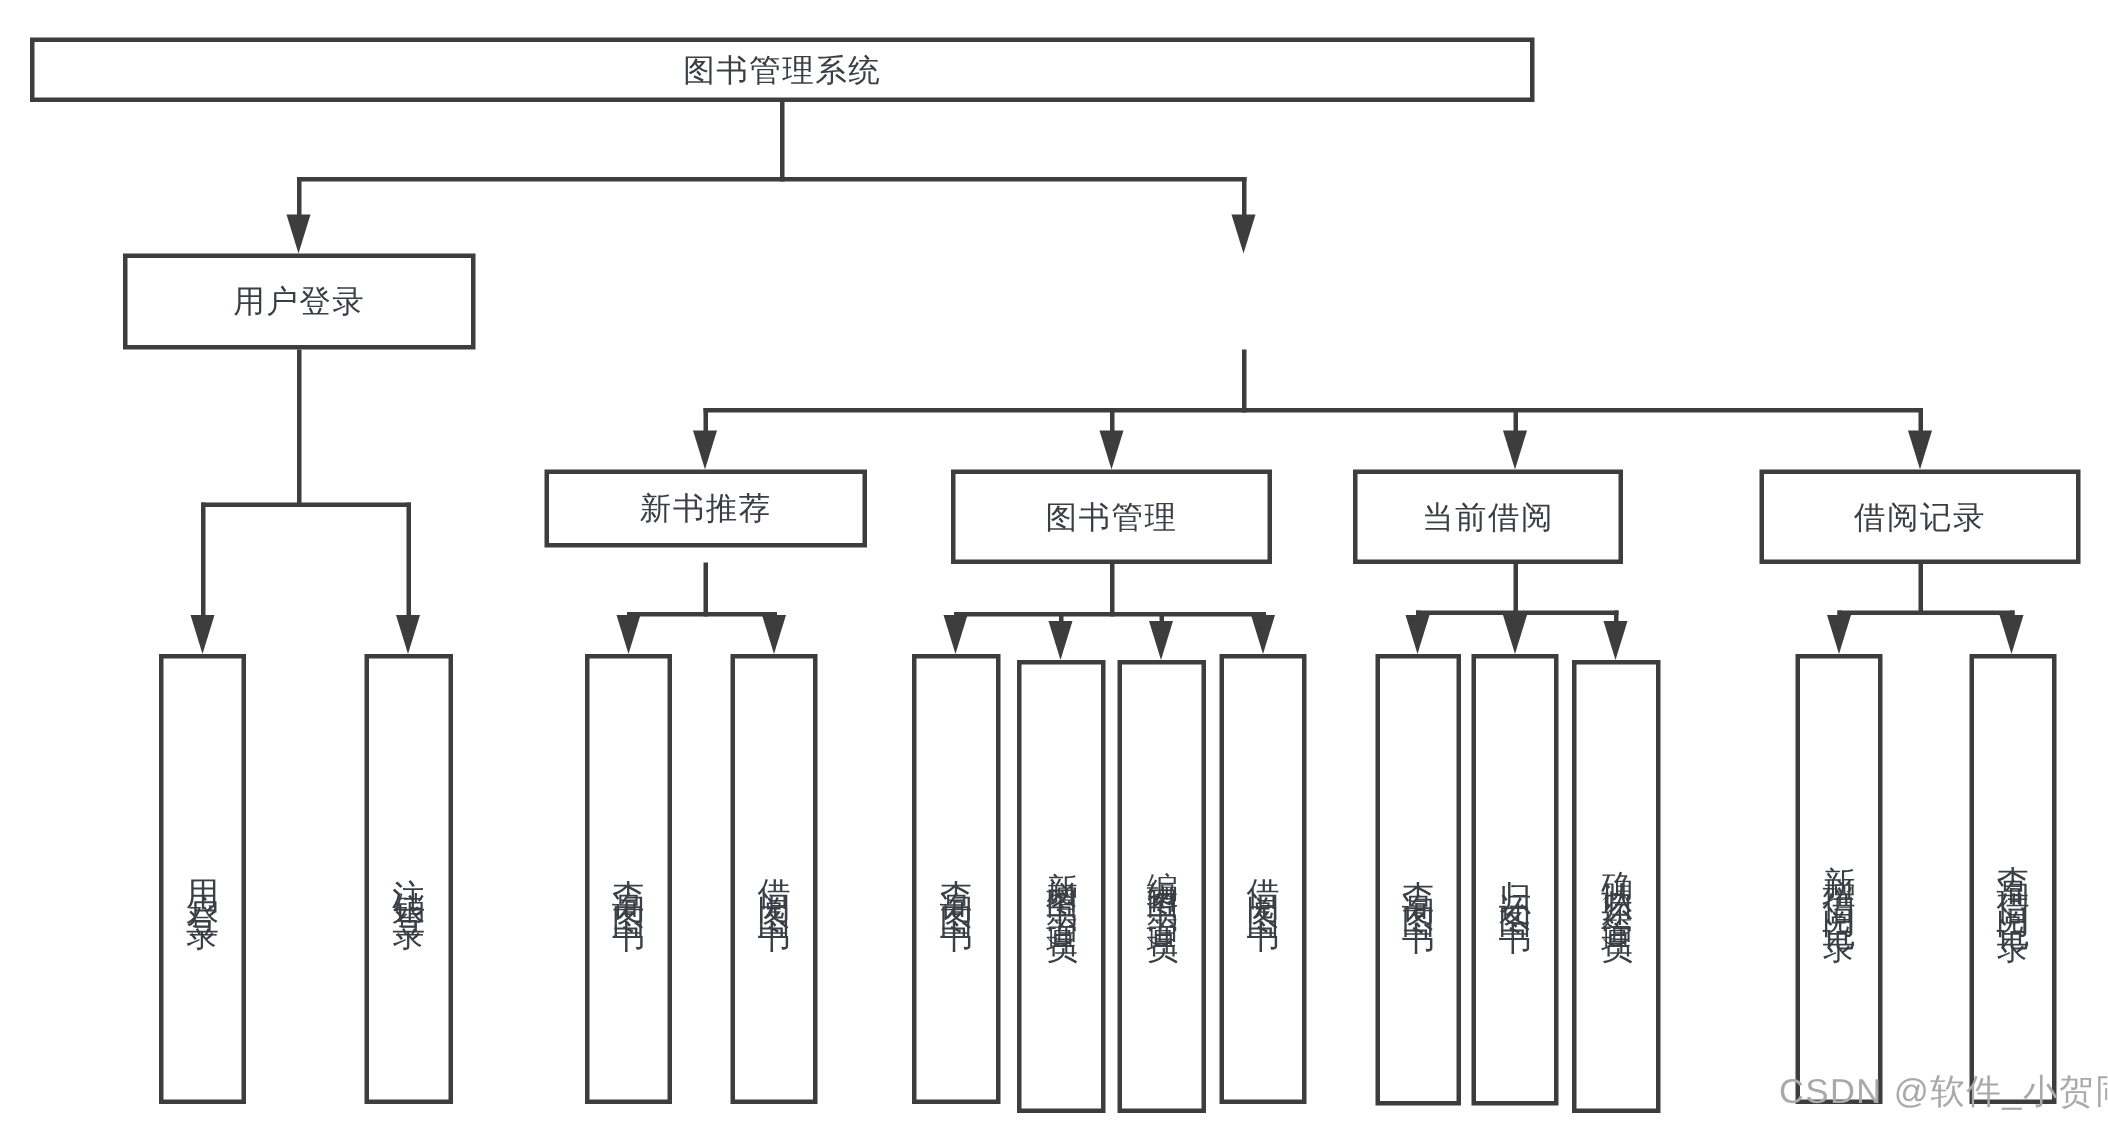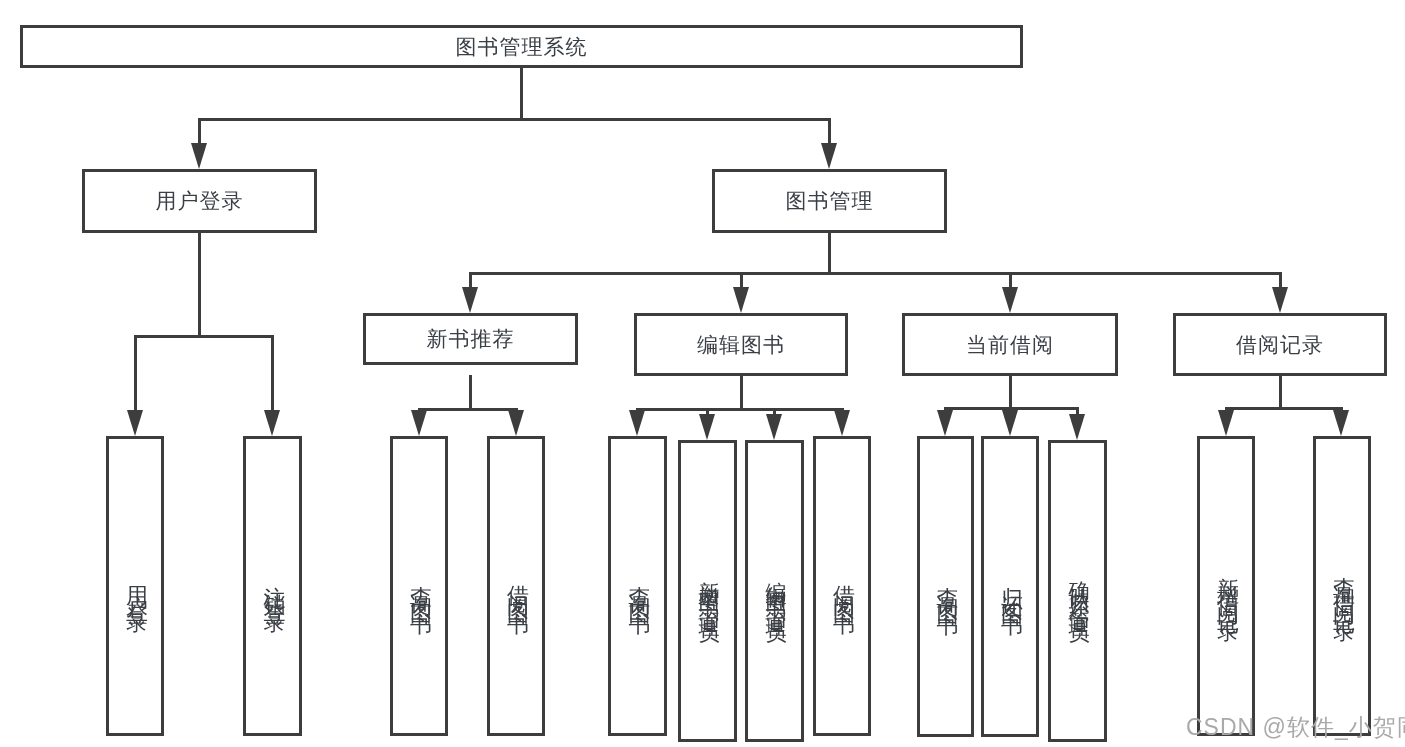--- a/index.html
+++ b/index.html
@@ -16,21 +16,20 @@
     font-family:"Liberation Sans","DejaVu Sans",sans-serif;
     overflow:hidden;
   }
   .node{
     position:absolute;
     box-sizing:border-box;
     border:3px solid var(--line);
     background:#fff;
     color:var(--text);
     display:flex;align-items:center;justify-content:center;
-    font-family:Liberation Mono, monospace;
   }
   .node.h{font-size:21px;letter-spacing:1px;}
   .node.v{font-size:22px;}
   .node.v .vtext{
     writing-mode:vertical-rl;
     text-orientation:mixed;
     letter-spacing:9px;
     line-height:1;
   }
   .node.v.tight{font-size:21px;}
@@ -53,25 +52,24 @@
   }
 </style>
 </head>
 <body>
 
 <div class="diagram">
 
   <div class="node h" style="left:20px;top:25px;width:1003px;height:43px">图书管理系统</div>
 
   <div class="node h" style="left:82px;top:169px;width:235px;height:64px">用户登录</div>
-  <div class="node h" style="left:712px;top:169px;width:235px;height:64px">图书管理</div>
 
   <div class="node h" style="left:363px;top:313px;width:215px;height:52px">新书推荐</div>
-  <div class="node h" style="left:634px;top:313px;width:214px;height:63px">编辑图书</div>
-  <div class="node h" style="left:902px;top:313px;width:216px;height:63px">当前借阅</div>
+  <div class="node h" style="left:634px;top:313px;width:214px;height:63px">图书管理</div>
+  <div class="node h" style="left:902px;top:313px;width:180px;height:63px">当前借阅</div>
   <div class="node h" style="left:1173px;top:313px;width:214px;height:63px">借阅记录</div>
 
   <div class="node v" style="left:106px;top:436px;width:58px;height:300px">
     <span class="vtext">用户登录</span>
   </div>
   <div class="node v" style="left:243px;top:436px;width:59px;height:300px">
     <span class="vtext">注销登录</span>
   </div>
 
   <div class="node v" style="left:390px;top:436px;width:58px;height:300px">

